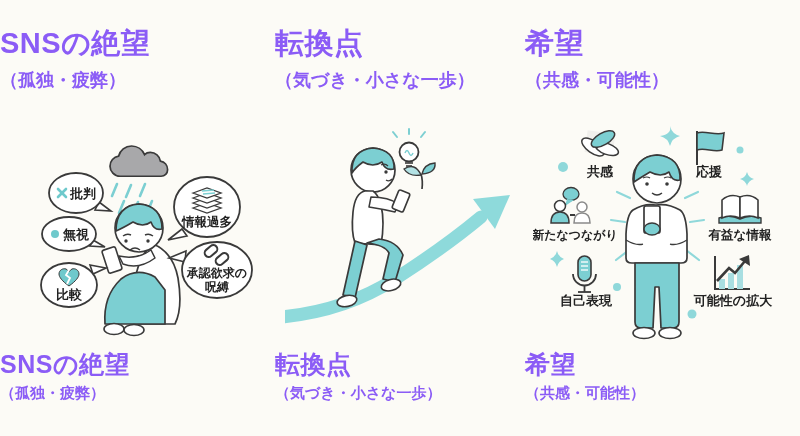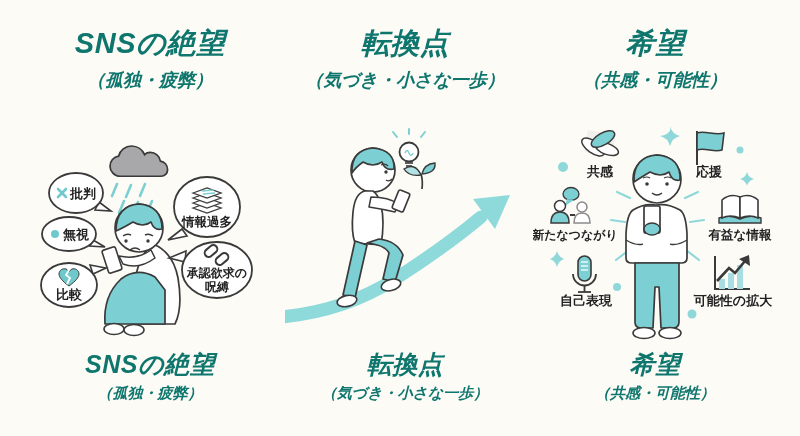--- a/index.html
+++ b/index.html
@@ -1,18 +1,18 @@
 <!DOCTYPE html>
 <html><head>
 <meta charset="utf-8">
 <style>
   html,body{margin:0;padding:0;}
   body{font-family:"Liberation Sans","DejaVu Sans",sans-serif;}
   .canvas{position:relative;width:800px;height:436px;background:#fcfbf6;overflow:hidden;}
-  .col-header,.col-footer{position:absolute;text-align:center;color:#0f766e;font-style:italic;}
+  .col-header,.col-footer{position:absolute;color:#8b5cf6;}
   .col-header h2{margin:0;font-size:29px;font-weight:bold;letter-spacing:.5px;}
   .col-header p{margin:4px 0 0;font-size:18px;font-weight:bold;}
   .col-footer h3{margin:0;font-size:25px;font-weight:bold;letter-spacing:.5px;}
   .col-footer p{margin:3px 0 0;font-size:15px;font-weight:bold;}
   .illus{position:absolute;}
   svg text{font-family:"Liberation Sans","DejaVu Sans",sans-serif;font-weight:bold;fill:#222;}
 </style>
 </head>
 <body>
 

